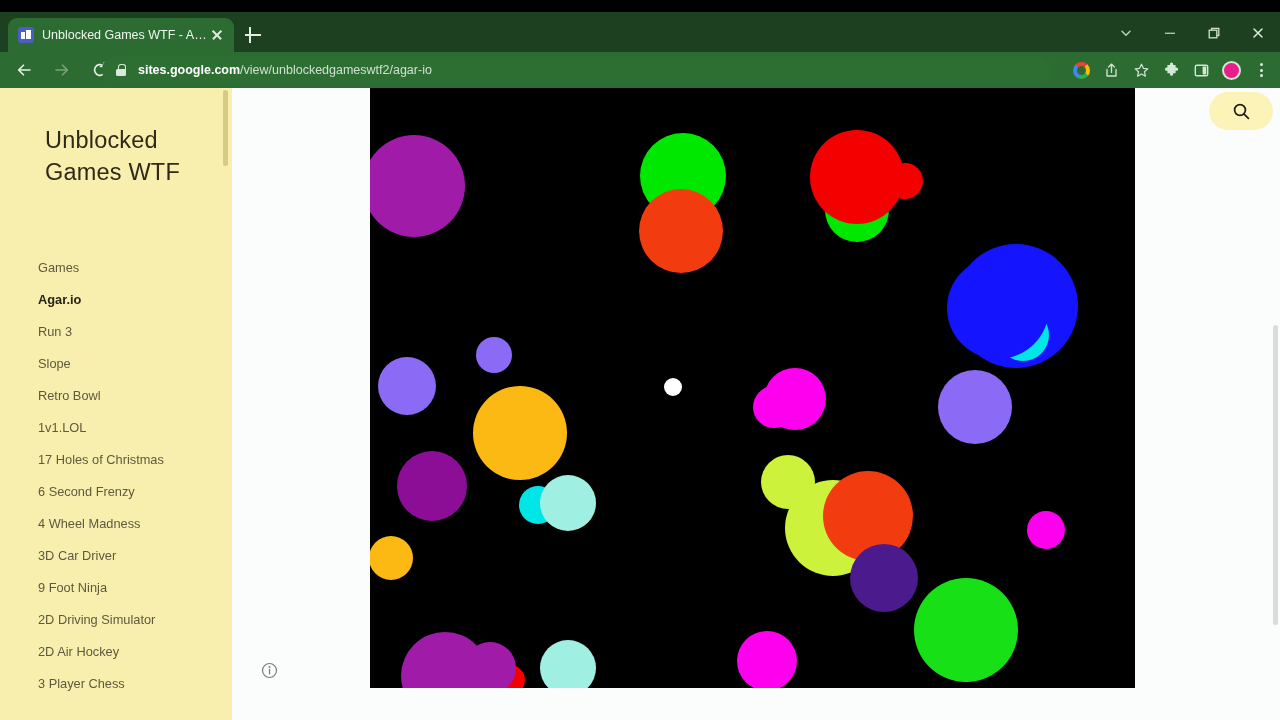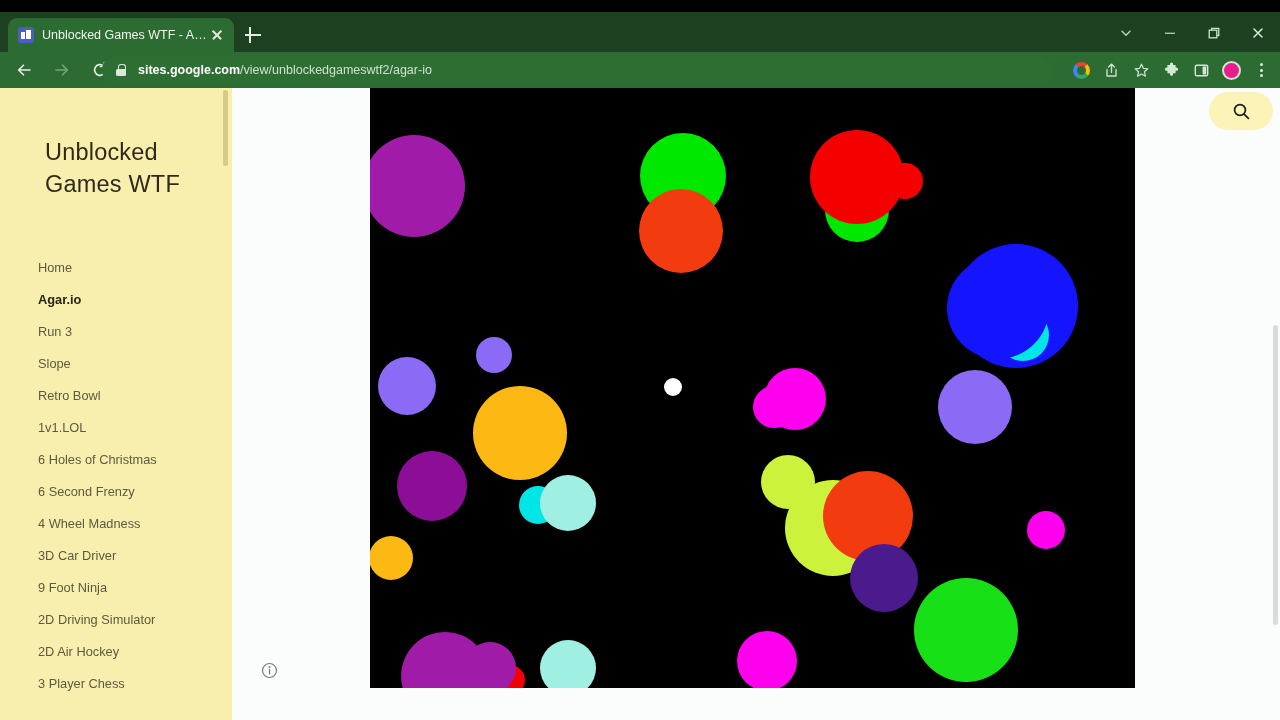--- a/index.html
+++ b/index.html
@@ -195,21 +195,21 @@
   }
 
   
   .sidebar {
     position: absolute; left: 0; top: 0;
     width: 232px; height: 632px;
     background: #f8eeae;
     overflow: hidden;
   }
   .site-title {
-    position: absolute; left: 45px; top: 48px;
+    position: absolute; left: 45px; top: 36px;
     width: 165px;
     font-size: 23.5px;
     line-height: 32px;
     font-weight: 400;
     color: #2f2a18;
     letter-spacing: .2px;
   }
   .navlist {
     position: absolute; left: 38px; top: 164px;
     width: 190px;
@@ -370,27 +370,27 @@
           <i></i>
         </span>
     </div>
   </div>
 
   <div class="page">
 
     <div class="sidebar">
       <div class="site-title">Unblocked Games WTF</div>
       <div class="navlist">
-        <div class="navitem">Home</div>
+        <div class="navitem">Games</div>
         <div class="navitem active">Agar.io</div>
         <div class="navitem">Run 3</div>
         <div class="navitem">Slope</div>
         <div class="navitem">Retro Bowl</div>
         <div class="navitem">1v1.LOL</div>
-        <div class="navitem">6 Holes of Christmas</div>
+        <div class="navitem">17 Holes of Christmas</div>
         <div class="navitem">6 Second Frenzy</div>
         <div class="navitem">4 Wheel Madness</div>
         <div class="navitem">3D Car Driver</div>
         <div class="navitem">9 Foot Ninja</div>
         <div class="navitem">2D Driving Simulator</div>
         <div class="navitem">2D Air Hockey</div>
         <div class="navitem">3 Player Chess</div>
       </div>
       <div class="sb-scrollbar"></div>
     </div>

